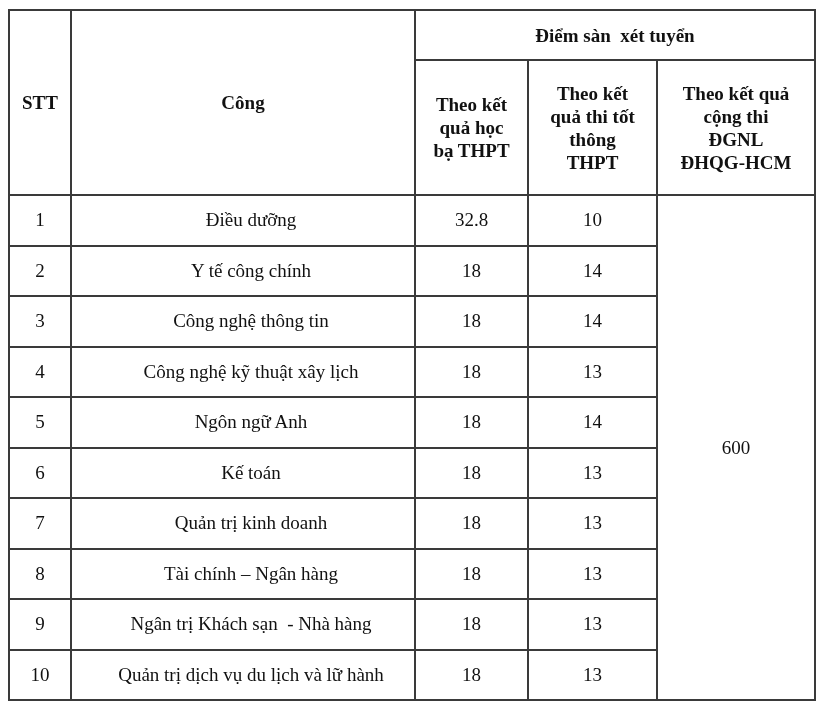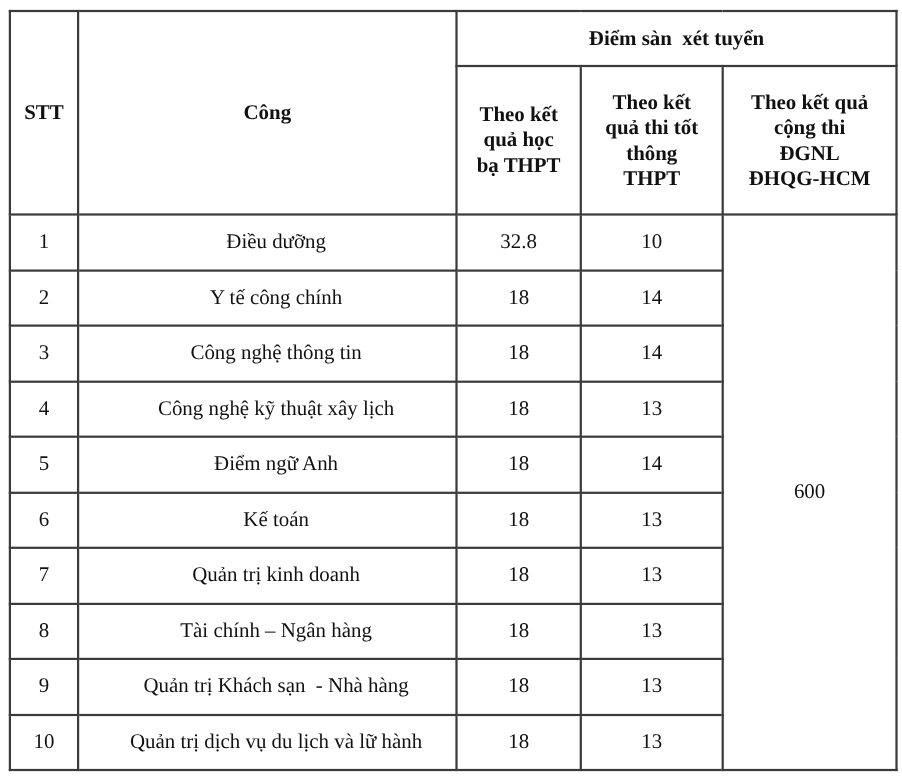--- a/index.html
+++ b/index.html
@@ -72,21 +72,21 @@
       <td>14</td>
     </tr>
     <tr>
       <td>4</td>
       <td class="name">Công nghệ kỹ thuật xây lịch</td>
       <td>18</td>
       <td>13</td>
     </tr>
     <tr>
       <td>5</td>
-      <td class="name">Điểm ngữ Anh</td>
+      <td class="name">Ngôn ngữ Anh</td>
       <td>18</td>
       <td>14</td>
     </tr>
     <tr>
       <td>6</td>
       <td class="name">Kế toán</td>
       <td>18</td>
       <td>13</td>
     </tr>
     <tr>
@@ -96,21 +96,21 @@
       <td>13</td>
     </tr>
     <tr>
       <td>8</td>
       <td class="name">Tài chính – Ngân hàng</td>
       <td>18</td>
       <td>13</td>
     </tr>
     <tr>
       <td>9</td>
-      <td class="name" style="white-space:pre">Quản trị Khách sạn  - Nhà hàng</td>
+      <td class="name" style="white-space:pre">Ngân trị Khách sạn  - Nhà hàng</td>
       <td>18</td>
       <td>13</td>
     </tr>
     <tr>
       <td>10</td>
       <td class="name">Quản trị dịch vụ du lịch và lữ hành</td>
       <td>18</td>
       <td>13</td>
     </tr>
   </tbody>

